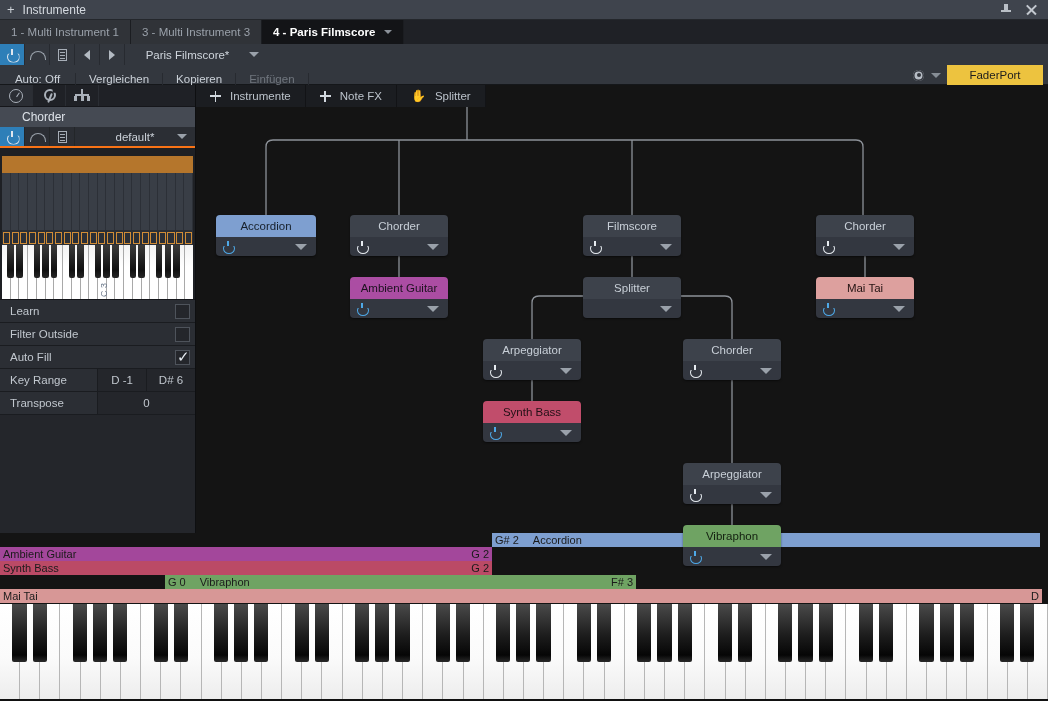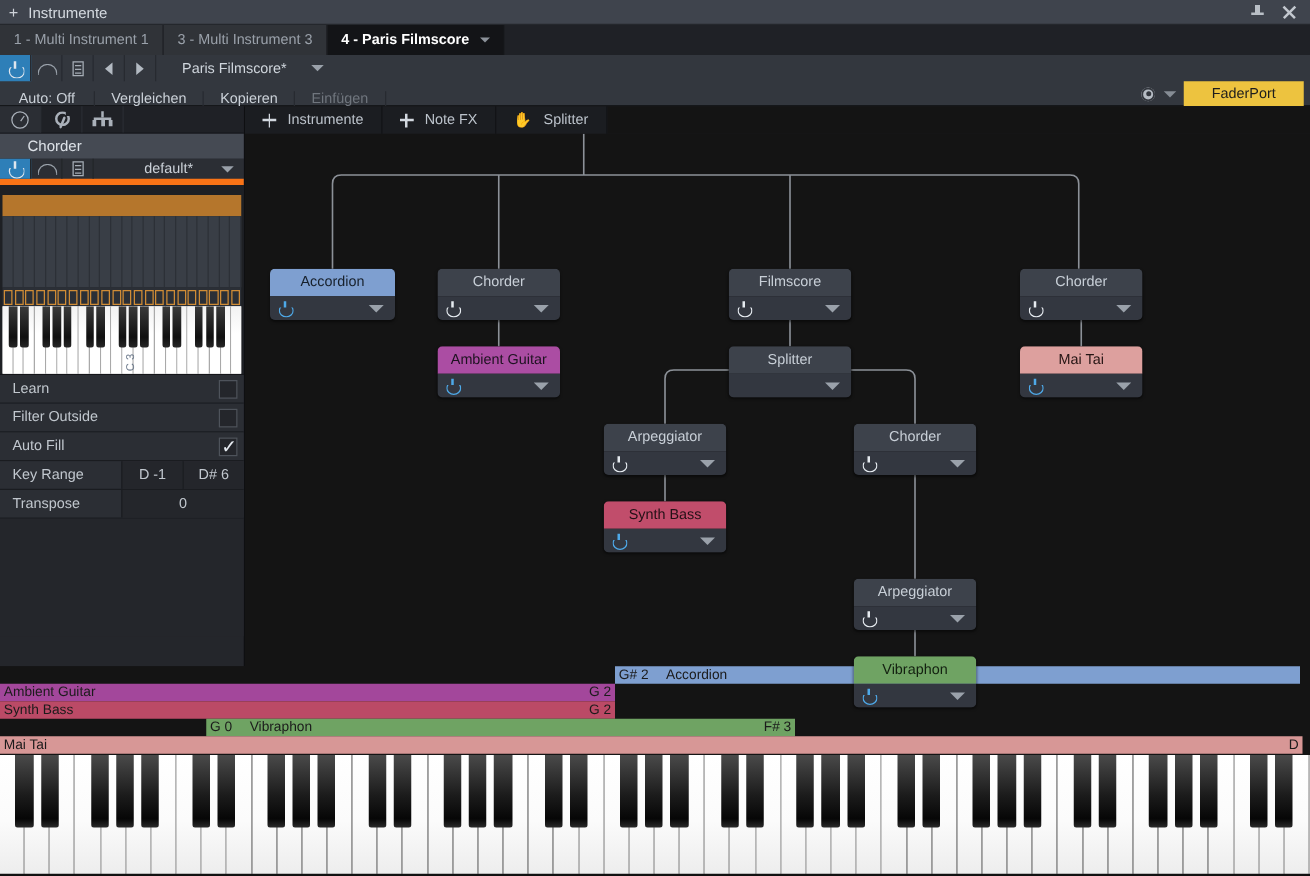--- a/index.html
+++ b/index.html
@@ -133,21 +133,21 @@
     content:""; position:absolute; left: 2px; top: 0.5px; width: 8px; height: 8px;
     border: 2.2px solid #aab1ba; border-radius: 50%;
     clip-path: polygon(0 0, 72% 0, 72% 32%, 100% 32%, 100% 100%, 0 100%);
   }
   .ico-route { width: 16px; height: 13px; position: relative; }
   .ico-route span { position: absolute; background: #aab1ba; }
   .lp-title {
     height: 20px; background: #454a53; display: flex; align-items: center;
     padding-left: 22px; font-size: 12px; color: #dde2e8;
   }
-  .lp-presetrow { height: 21px; display: flex; background: #2b2e34; border-bottom: 5px solid #f97316; }
+  .lp-presetrow { height: 21px; display: flex; background: #2b2e34; border-bottom: 2px solid #f97316; }
   .lp-pbtn {
     width: 25px; display: flex; align-items: center; justify-content: center;
     border-right: 1px solid #232greater; cursor: pointer;
   }
   .lp-pbtn { border-right: 1px solid #232629; }
   .lp-pbtn.on { background: #2e7fb8; }
   .lp-preset-name {
     flex: 1; display: flex; align-items: center; justify-content: center;
     font-size: 11.5px; color: #cbd1d8; position: relative; cursor: pointer;
   }

